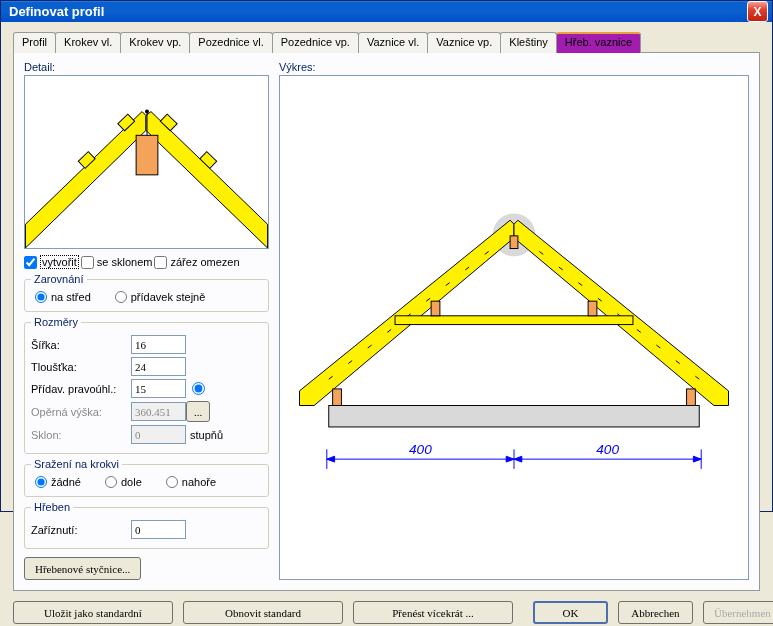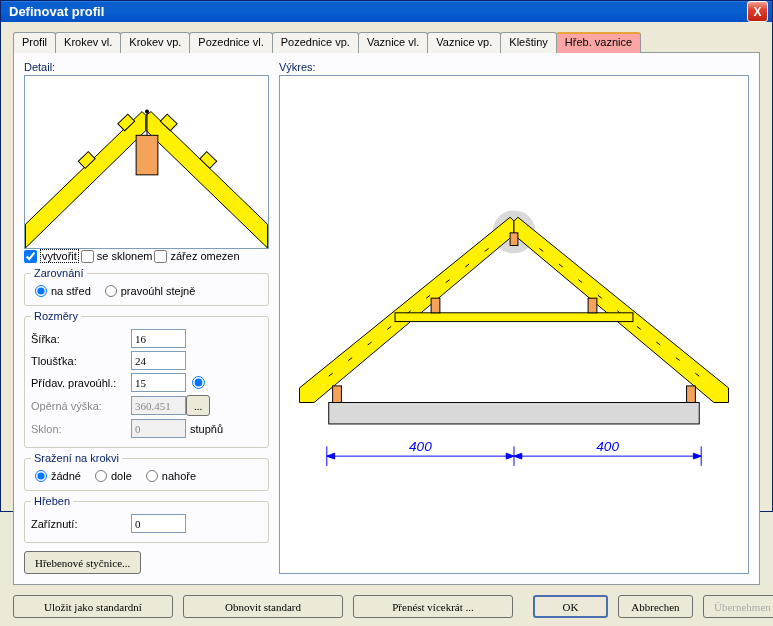--- a/index.html
+++ b/index.html
@@ -63,21 +63,21 @@
     padding: 3px 8px 2px 8px;
     background: #f4f3ee;
     border-top-left-radius: 3px;
     border-top-right-radius: 3px;
     margin-right: -1px;
     color: #000;
     cursor: pointer;
     position: relative;
   }
   .tab.active {
-    background: #fca5a5;
+    background: #a21caf;
     border-top: 2px solid #e8a33d;
     padding-top: 2px;
     z-index: 3;
   }
   .tabpage {
     border: 1px solid #919b9c;
     background: #fcfcfe;
     flex: 1;
     margin-top: -1px;
     padding: 8px 10px 10px 10px;
@@ -102,34 +102,35 @@
     background: #fff;
     flex: 1;
     position: relative;
     overflow: hidden;
     font-style: italic;
   }
   .checkrow {
     display: flex;
     align-items: center;
     gap: 2px;
+    margin-top: 6px;
     flex-wrap: nowrap;
   }
   .checkrow label { display: flex; align-items: center; gap: 3px; white-space: nowrap; cursor: pointer; }
   .checkrow input[type="checkbox"] { width: 13px; height: 13px; margin: 0; }
   .dashed { border: 1px dotted #000; padding: 0 1px; }
   fieldset {
     border: 1px solid #d0d0bf;
     border-radius: 3px;
     margin: 4px 0 0 0;
     padding: 4px 6px 6px 6px;
     background: #fcfcfe;
   }
   legend { color: #0a246a; padding: 0 3px; }
-  .radio-row { display: flex; gap: 14px; align-items: center; padding: 2px 4px; }
+  .radio-row { display: flex; gap: 24px; align-items: center; padding: 2px 4px; }
   .radio-row label { display: flex; align-items: center; gap: 4px; cursor: pointer; }
   .radio-row input[type="radio"] { margin: 0; width: 12px; height: 12px; }
   .dim-row { display: flex; align-items: center; margin: 3px 0; }
   .dim-row .lbl { width: 100px; }
   .dim-row input[type="text"] {
     width: 55px;
     height: 19px;
     border: 1px solid #7f9db9;
     padding: 1px 3px;
     font-family: Tahoma;
@@ -241,21 +242,21 @@
 
         <fieldset>
           <legend>Zarovnání</legend>
           <div class="radio-row">
             <label>
               <input type="radio" name="align" checked="" style="">
               <span>na střed</span>
             </label>
             <label>
               <input type="radio" name="align" style="">
-              <span>pravoúhl stejně</span>
+              <span>přídavek stejně</span>
             </label>
           </div>
         </fieldset>
 
         <fieldset>
           <legend>Rozměry</legend>
 
           <div class="dim-row">
             <span class="lbl">Šířka:</span>
             <input type="text" value="16" style="">

